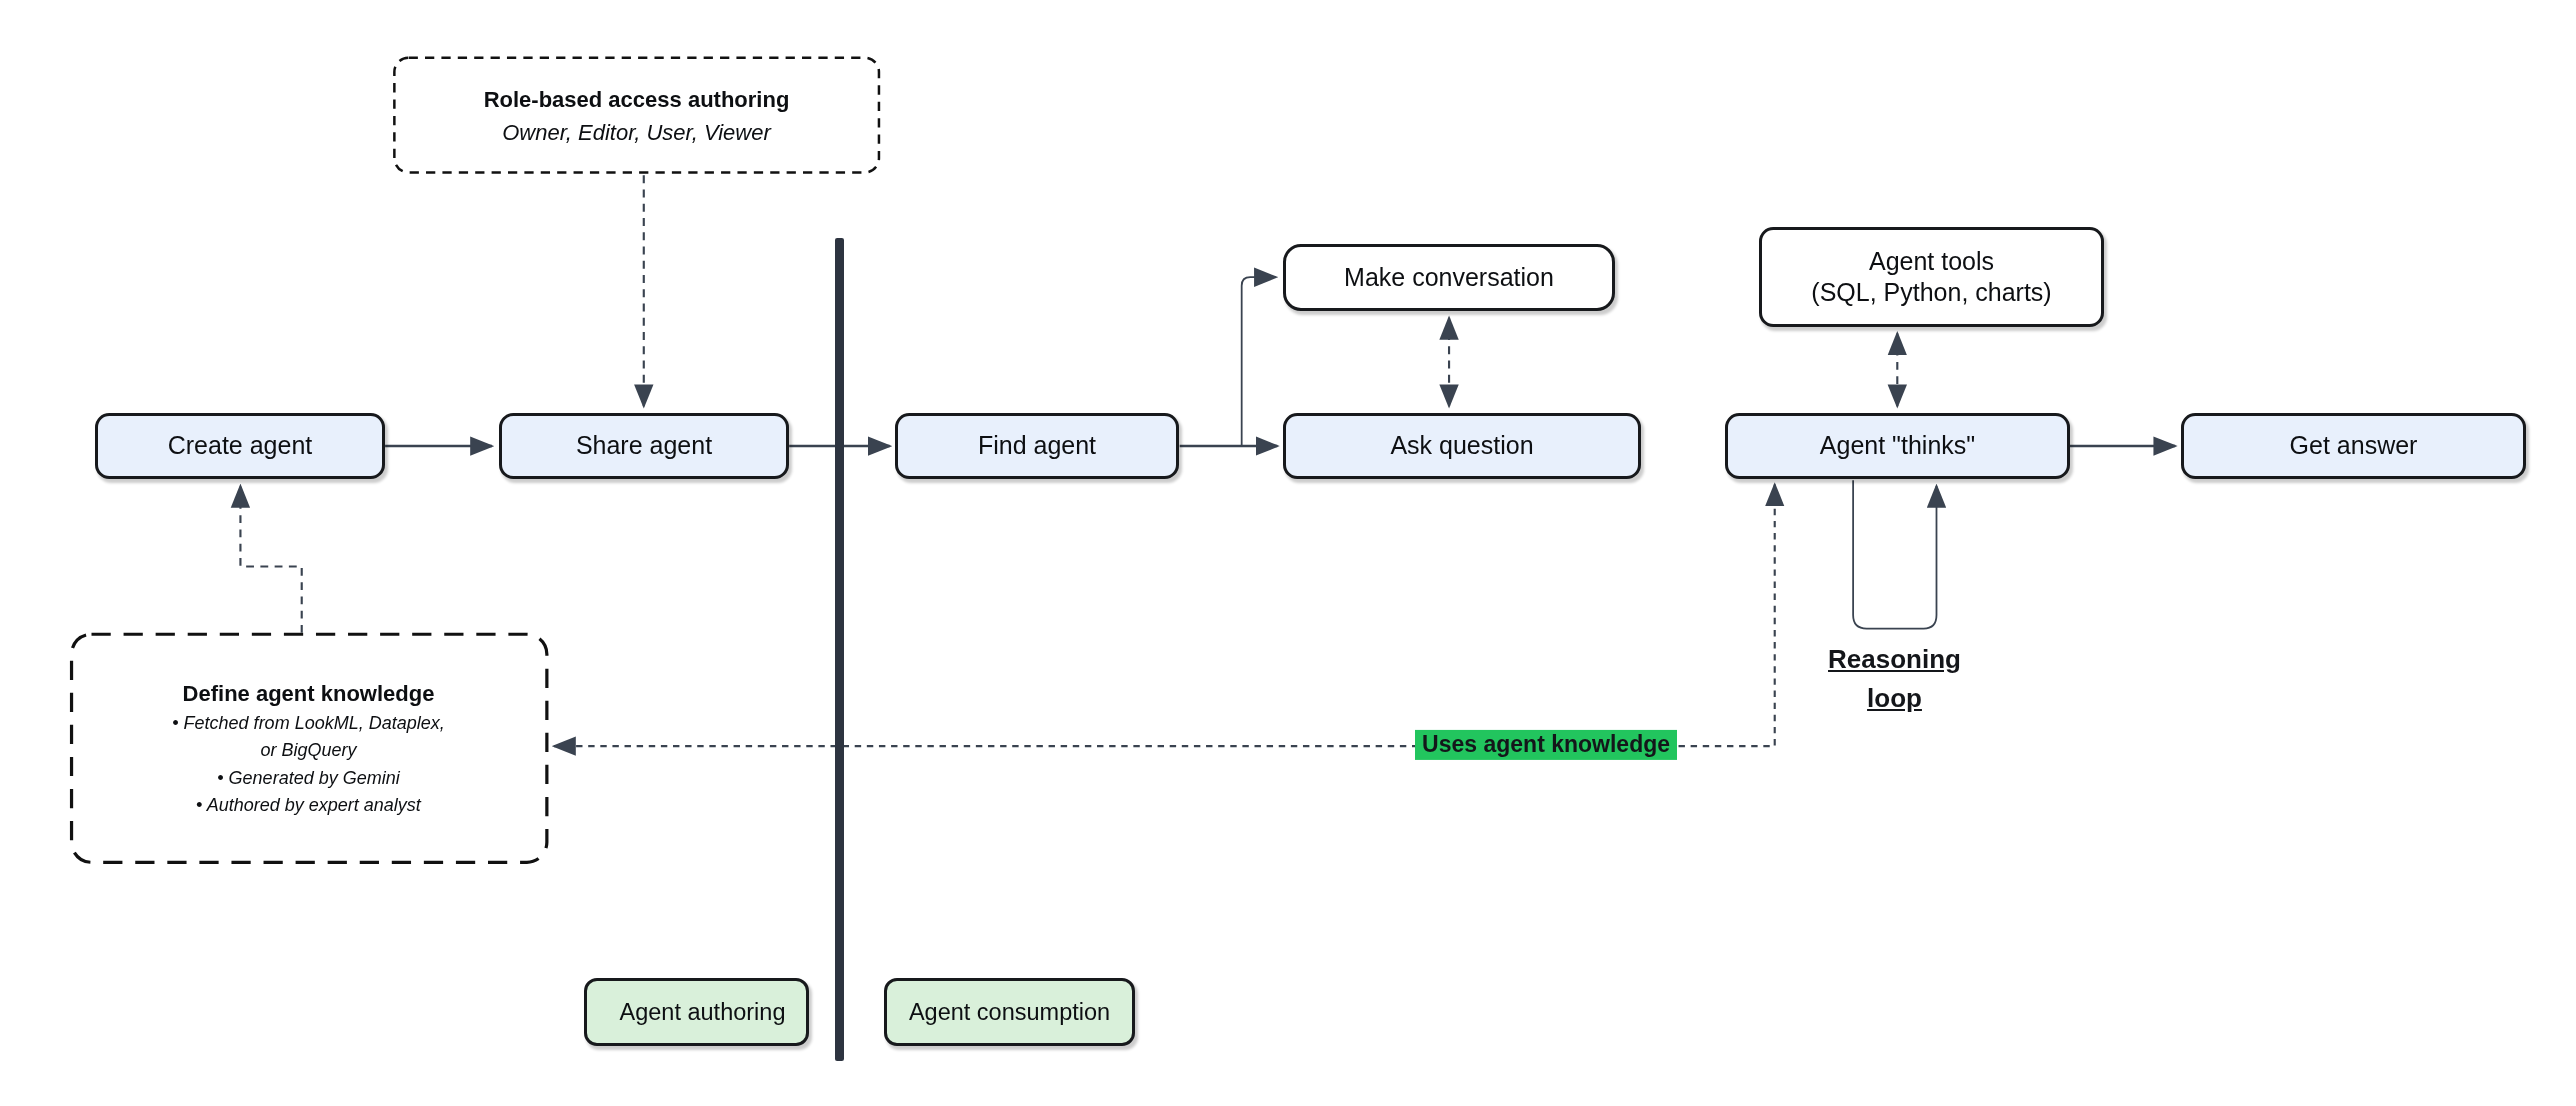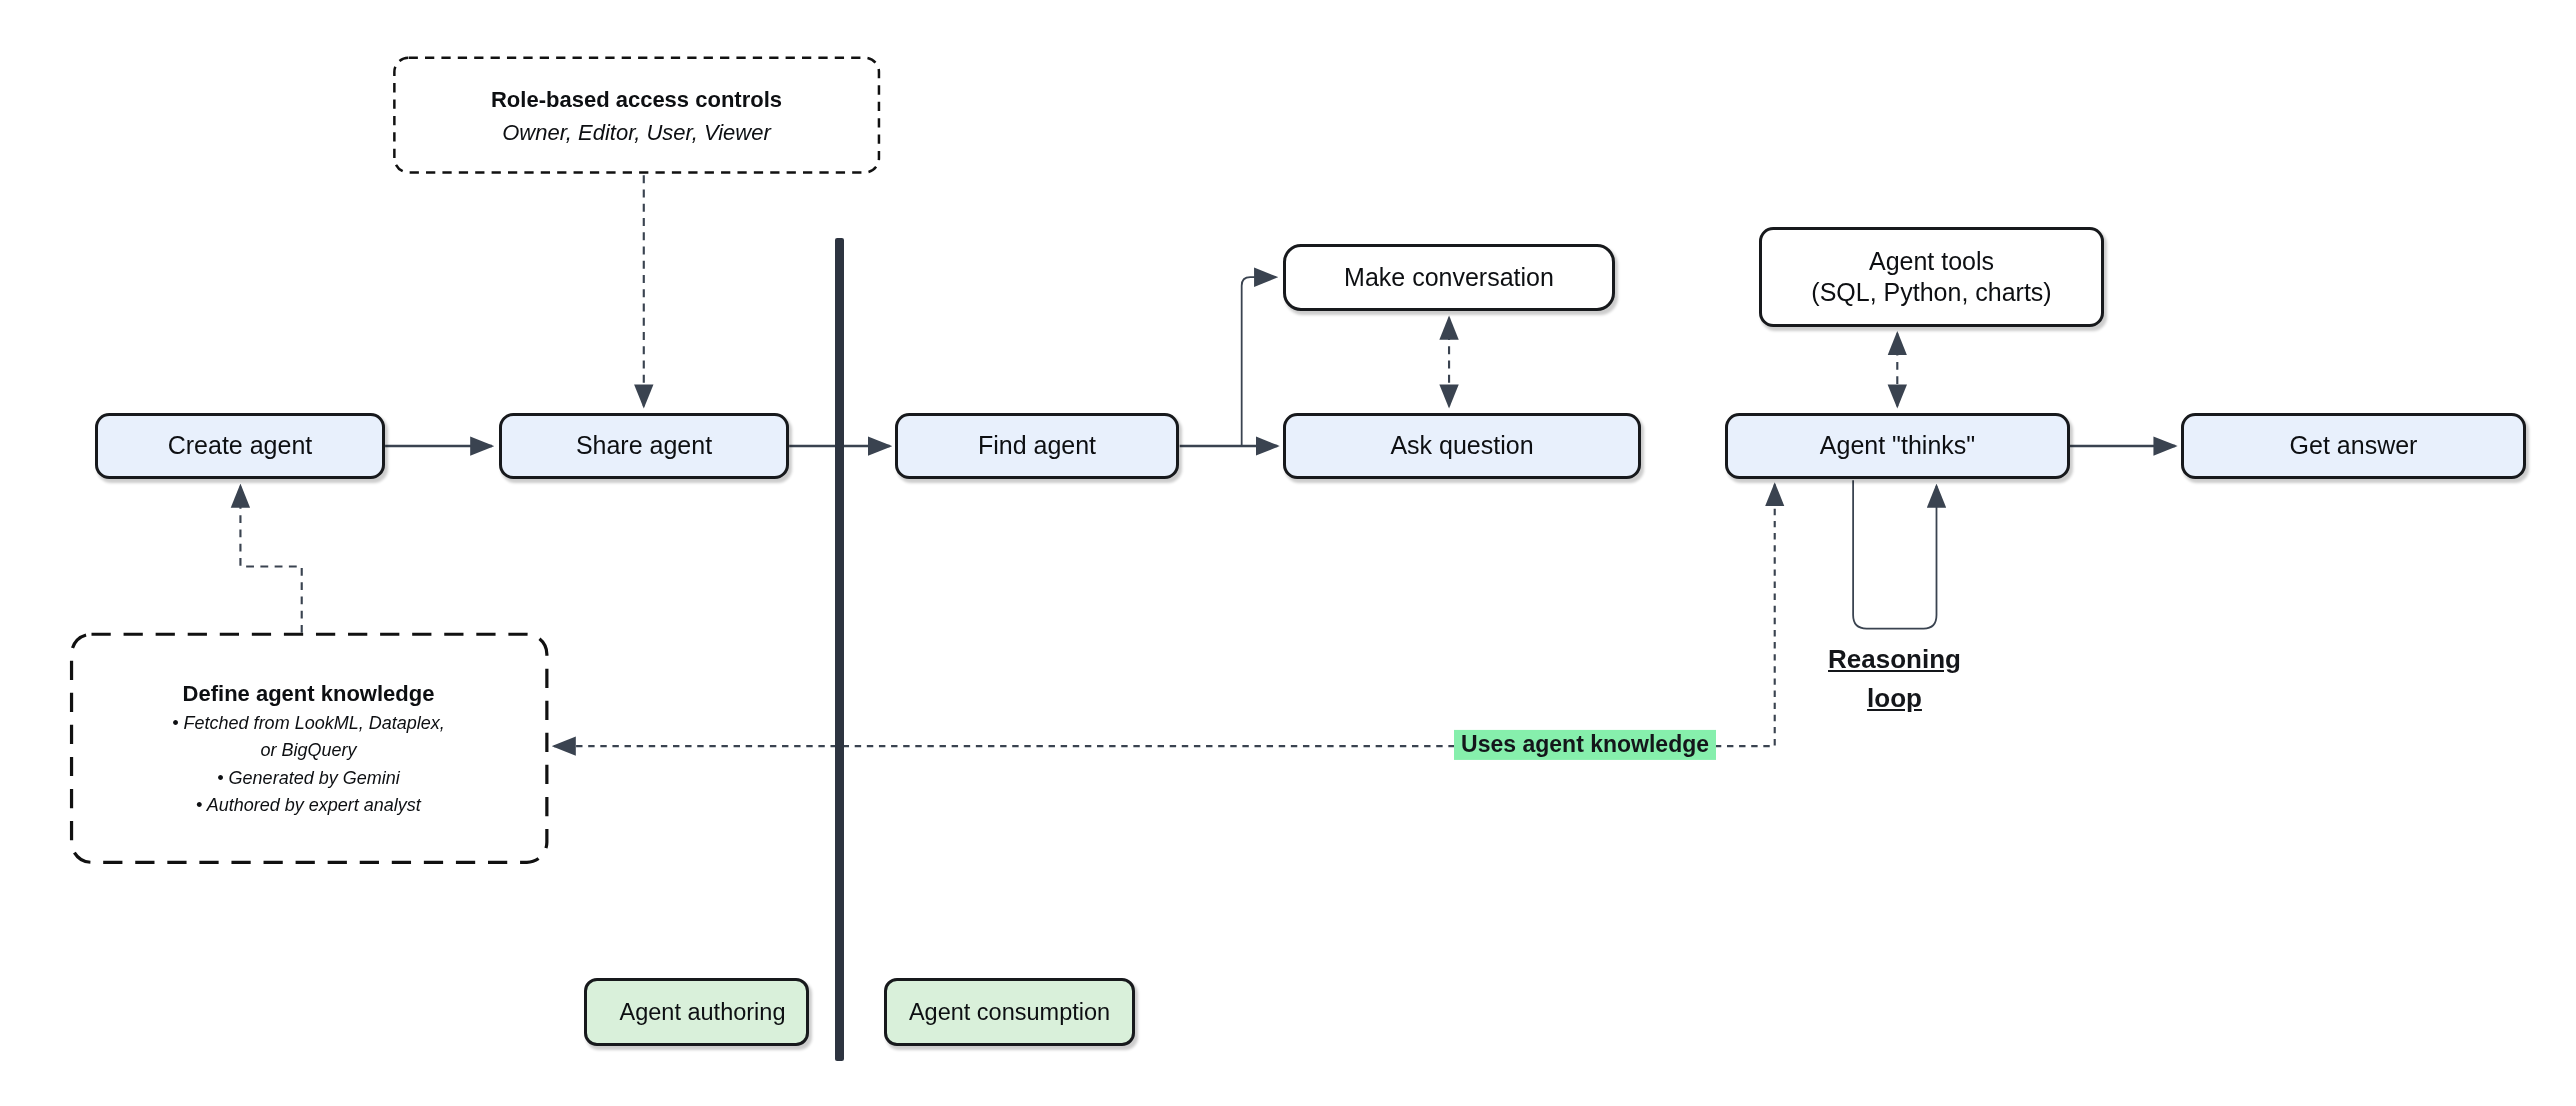--- a/index.html
+++ b/index.html
@@ -60,24 +60,24 @@
     background:#2d3440;border-radius:2.1px;
   }
 
   .edge-label{
     position:absolute;
     font-weight:bold;
     color:#14161a;
     text-align:center;
   }
   .edge-label.uses{
-    left:1454px;top:746px;
+    left:1415px;top:746px;
     transform:translateY(-54%);
     font-size:23px;
-    background:#86efac;
+    background:#22c55e;
     padding:1.4px 7.1px;
     white-space:nowrap;
   }
   .edge-label.loop{
     left:1816px;top:640px;width:157px;
     font-size:26px;line-height:1.5;text-decoration:underline;
   }
 </style>
 </head>
 <body>
@@ -142,21 +142,21 @@
 
   <div class="node" style="left:1725px;top:413px;width:345px;height:66px;">
     <span>Agent "thinks"</span>
   </div>
 
   <div class="node" style="left:2181px;top:413px;width:345px;height:66px;">
     <span>Get answer</span>
   </div>
 
   <div class="callout" style="left:394px;top:58px;width:485px;height:115px;">
-    <div class="title">Role-based access controls</div>
+    <div class="title">Role-based access authoring</div>
     <div class="sub">Owner, Editor, User, Viewer</div>
   </div>
 
   <div class="callout" style="left:71px;top:634px;width:475px;height:228px;">
     <div class="title">Define agent knowledge</div>
     <div class="kline">• Fetched from LookML, Dataplex,</div>
     <div class="kline">or BigQuery</div>
     <div class="kline">• Generated by Gemini</div>
     <div class="kline">• Authored by expert analyst</div>
   </div>

